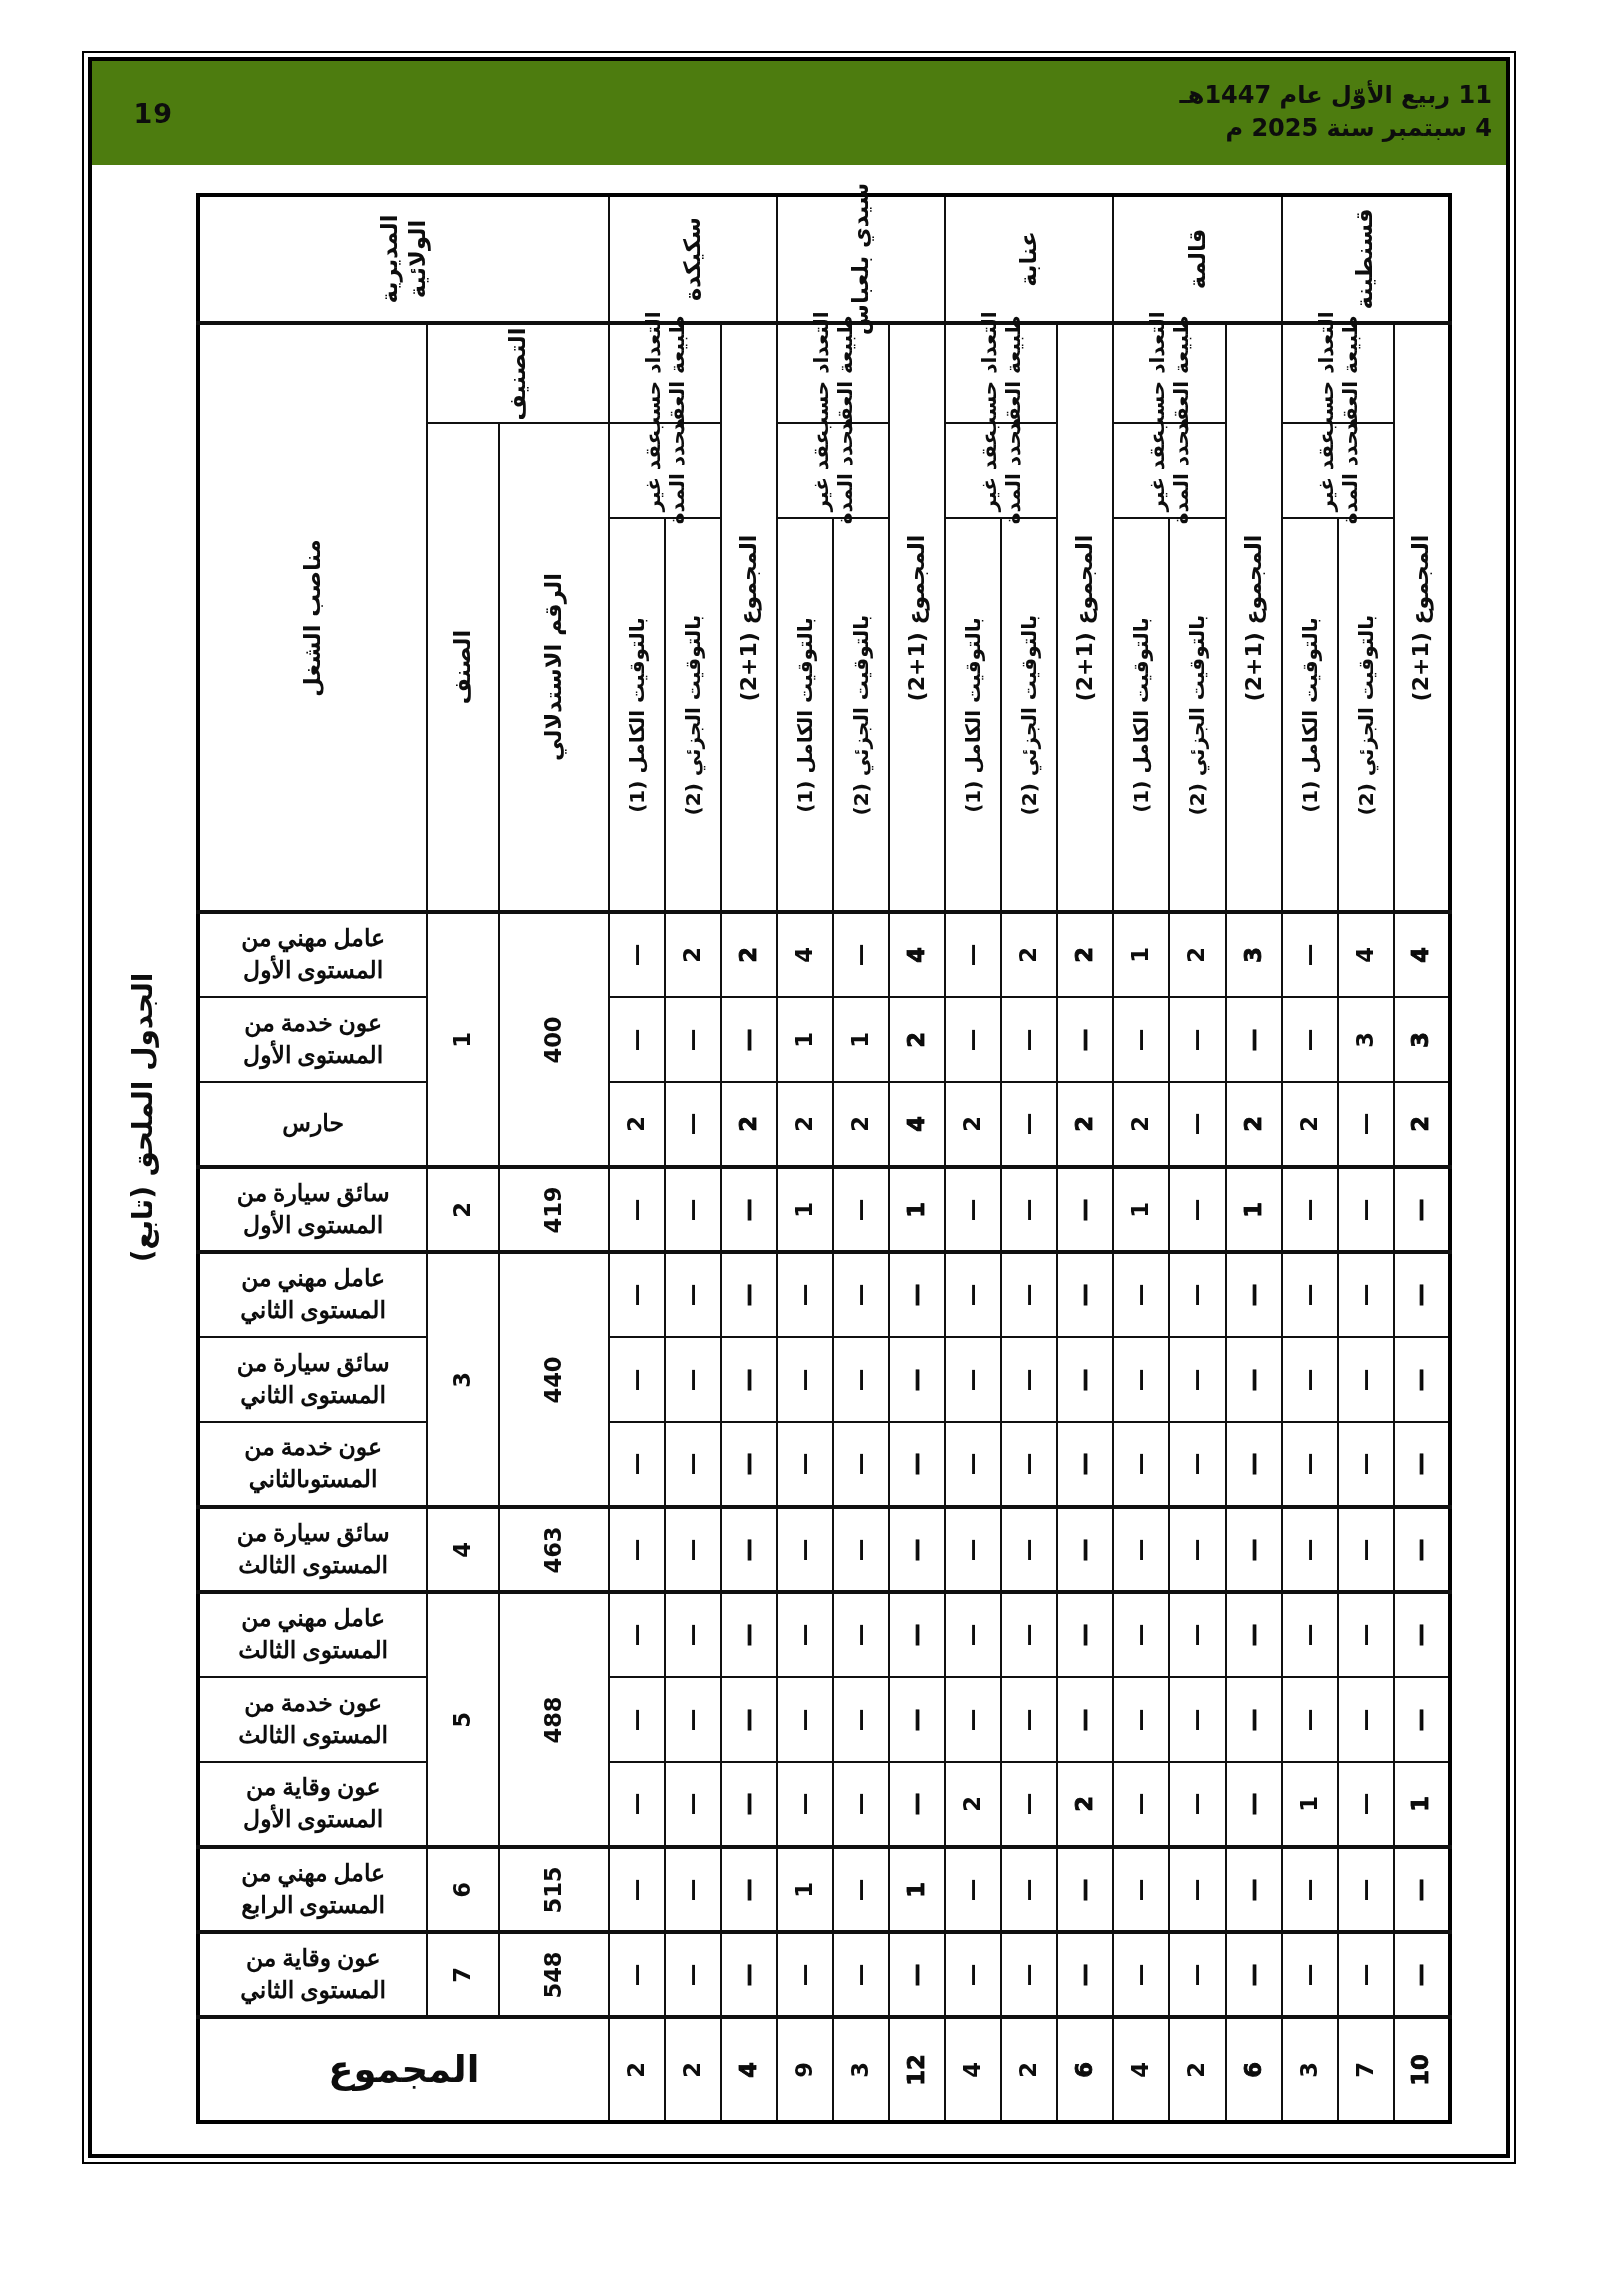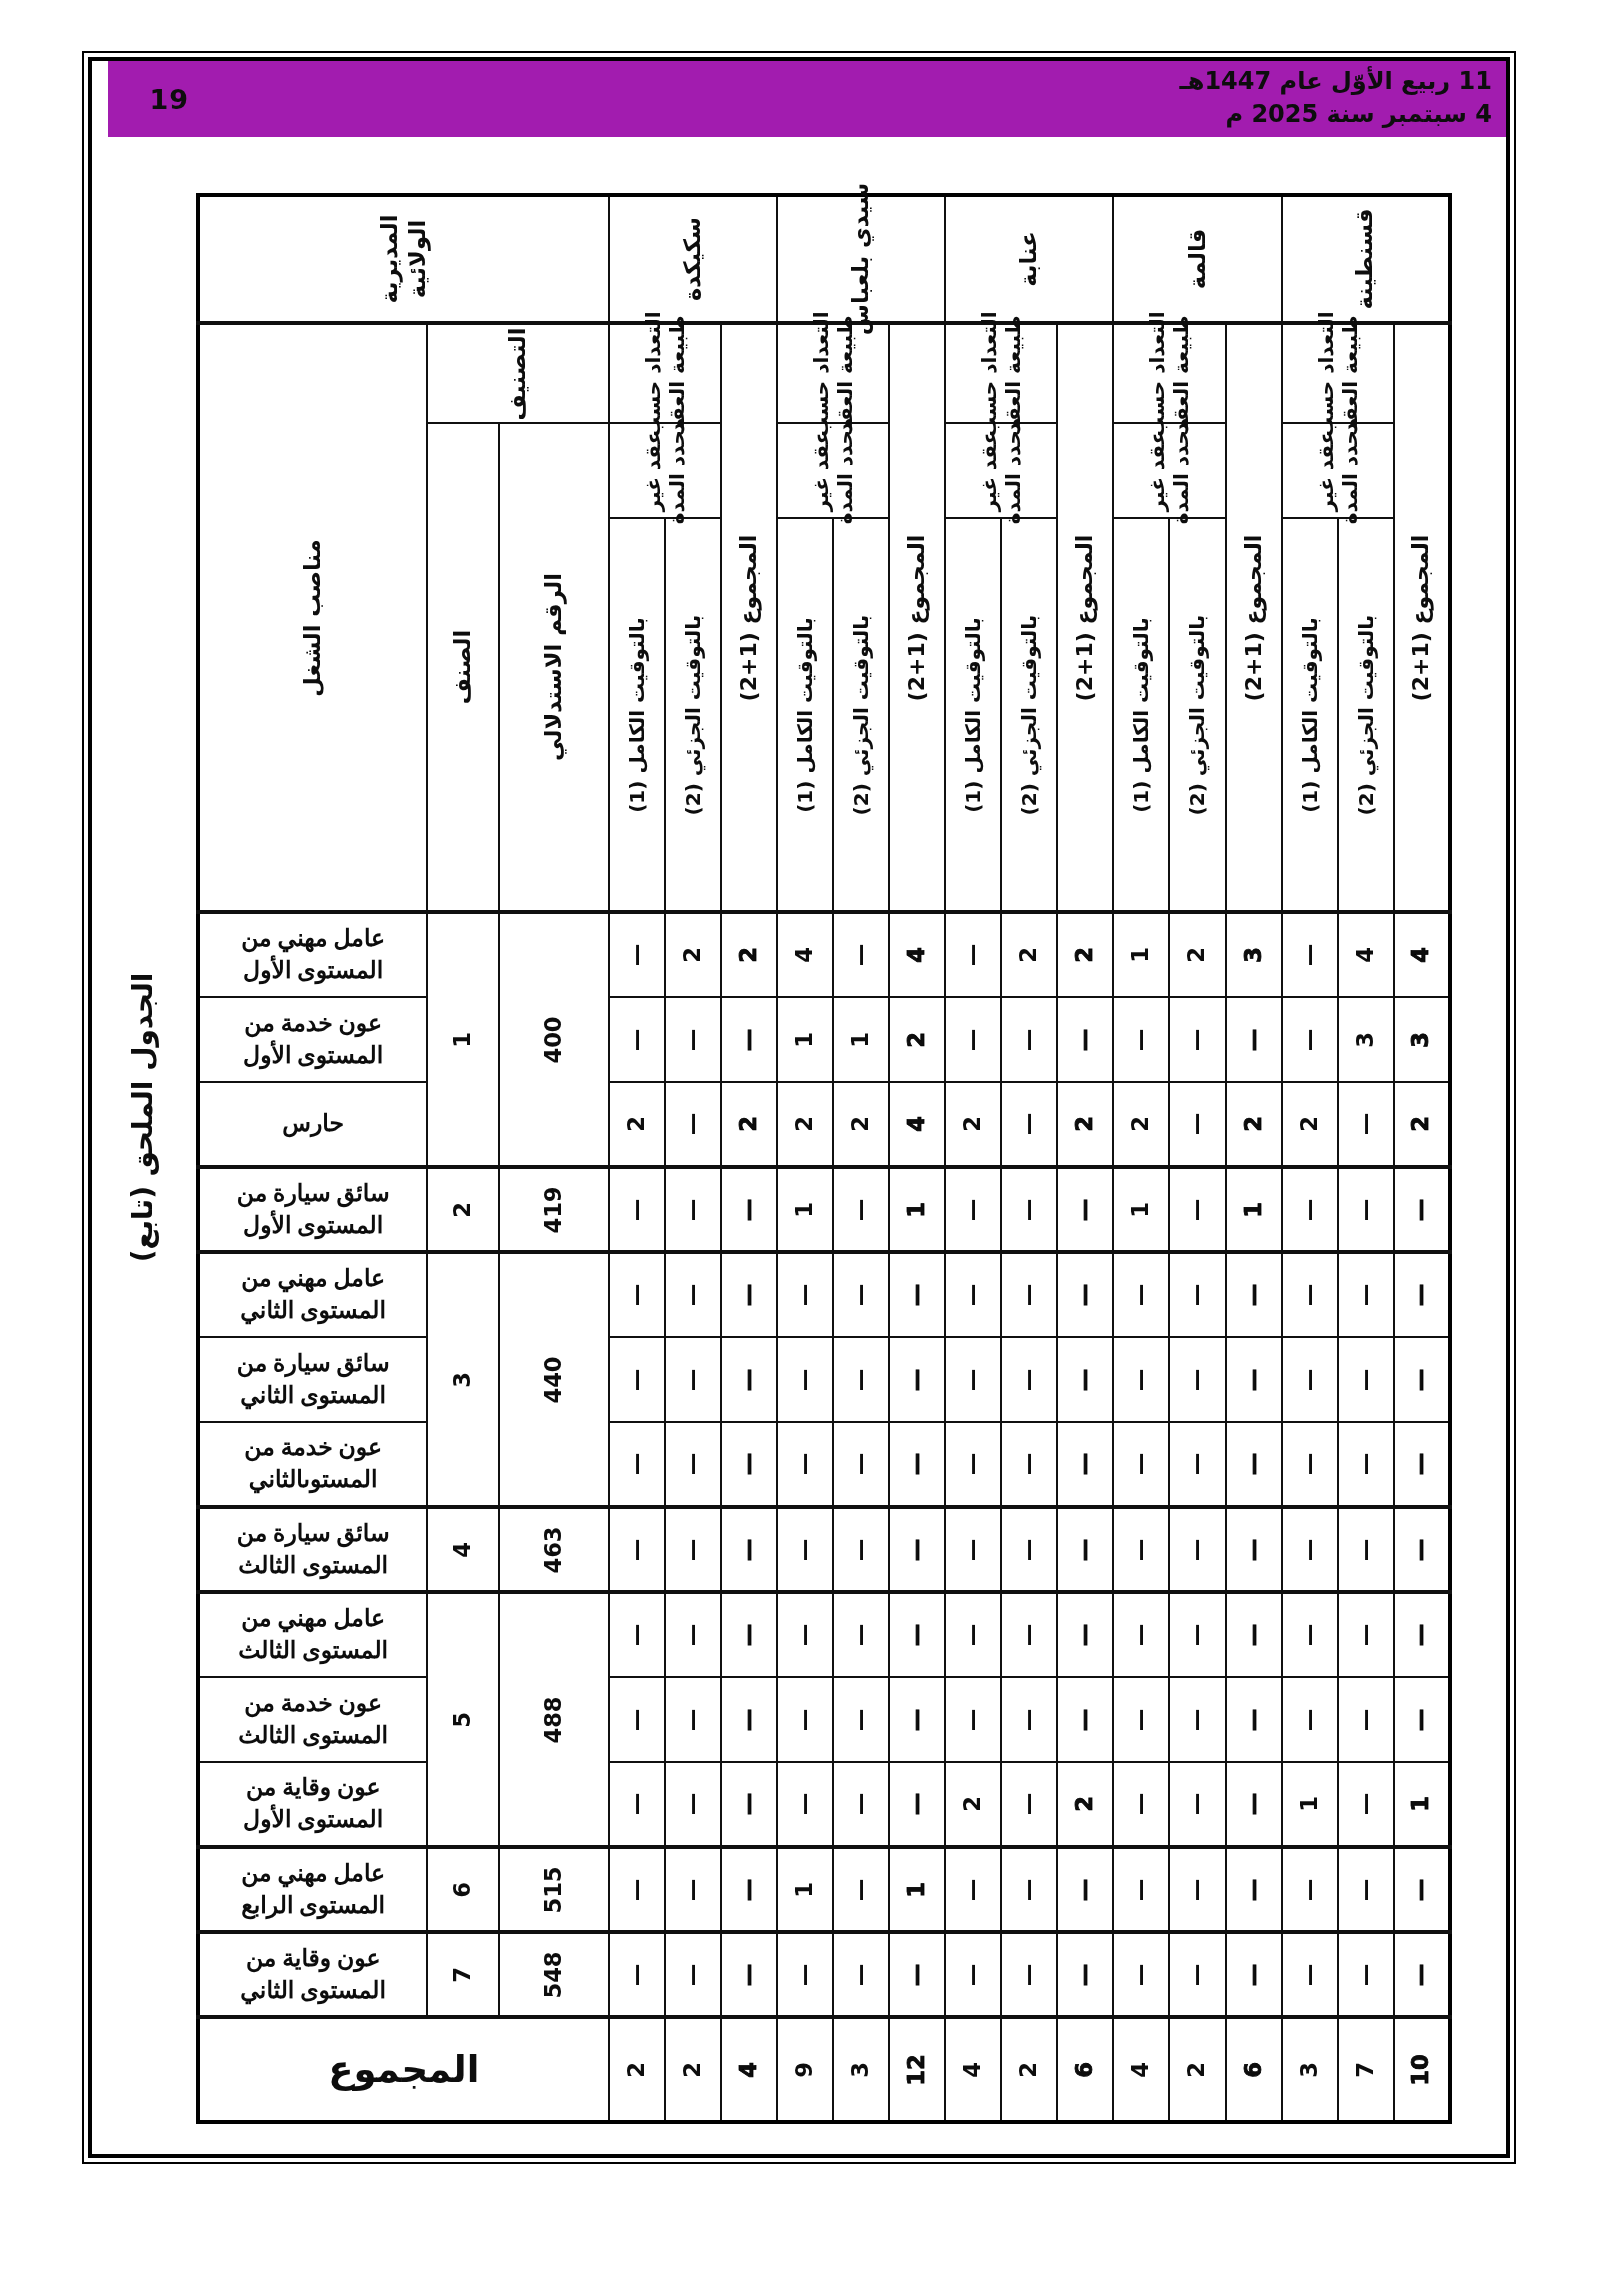--- a/index.html
+++ b/index.html
@@ -16,22 +16,22 @@
   .frame{
     position:absolute;left:82px;top:51px;width:1434px;height:2113px;
     border:2.7px solid #000;box-sizing:border-box;
   }
   .frame-inner{
     position:absolute;left:3.6px;top:3.6px;right:3.6px;bottom:3.6px;
     border:4.5px solid #000;
   }
   
   .graybar{
-    position:absolute;left:16px;top:0;right:0;height:76px;
-    background:#a21caf;
+    position:absolute;left:0;top:0;right:0;height:104px;
+    background:#4d7c0f;
   }
   .pagenum{
     position:absolute;left:42px;top:50%;transform:translateY(-50%);
     font-size:27px;letter-spacing:0.9px;
   }
   .jtitle{
     position:absolute;left:50%;top:50%;transform:translate(-50%,-50%);
     font-size:28px;white-space:nowrap;
   }
   .dates{

